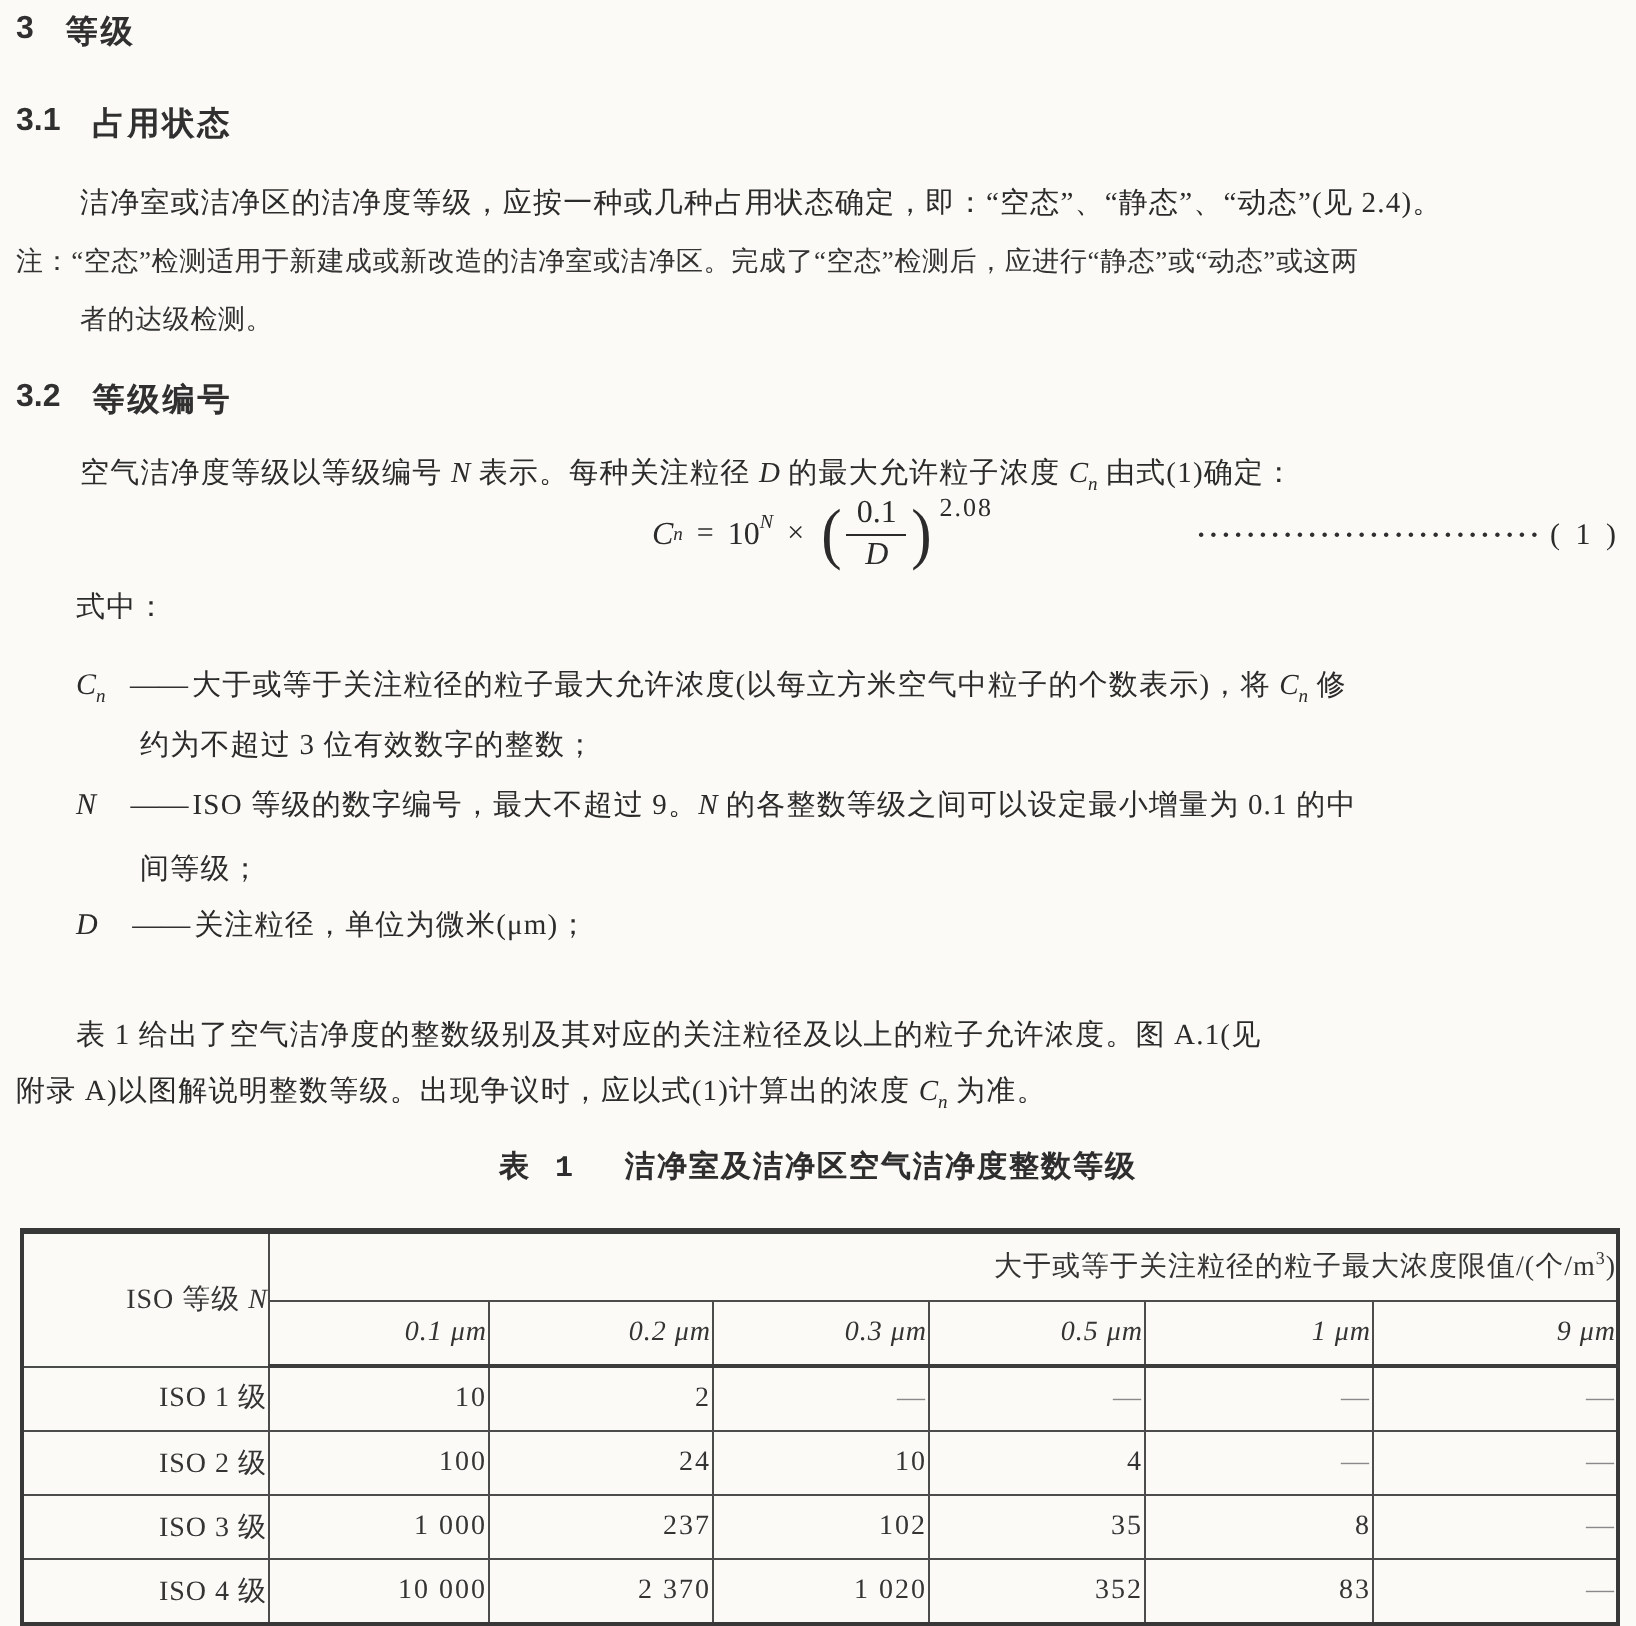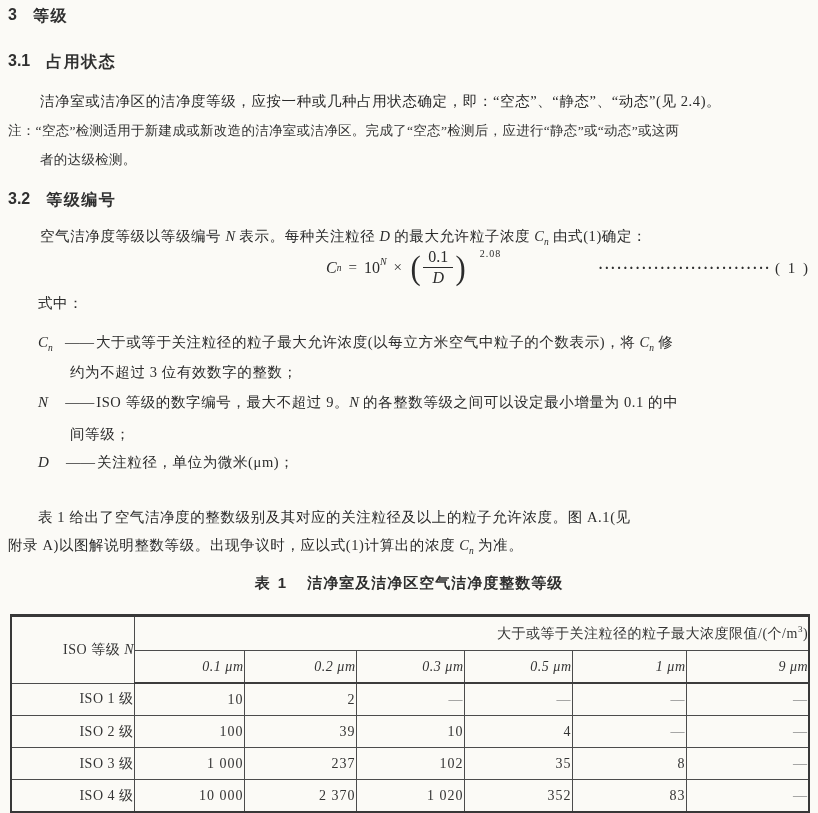--- a/index.html
+++ b/index.html
@@ -22,31 +22,31 @@
   sup.var{font-size:10px;}
   
   .eq-row{left:0;top:248px;width:818px;height:50px;}
   .eq-body{position:absolute;left:326px;top:0;display:flex;align-items:center;
            font-size:16px;letter-spacing:0;}
   .eq-body .op{margin:0 7px;font-size:15px;}
   .paren{font-size:34px;font-weight:400;color:#2b2b2b;transform:scaleX(.9);margin:0 1px;}
   .frac{display:inline-flex;flex-direction:column;align-items:center;line-height:1.15;margin:0 1px;}
   .frac .fnum{padding:0 5px 1px 5px;border-bottom:1.4px solid #2b2b2b;}
   .frac .fden{padding-top:1px;}
-  .exp2{font-size:10px;position:relative;top:-14px;margin-left:12px;letter-spacing:1px;}
+  .exp2{font-size:13px;position:relative;top:-14px;margin-left:2px;letter-spacing:1px;}
   .exp-n{font-size:10.5px;position:relative;top:-6px;}
   .eq-right{position:absolute;right:8px;top:12px;display:flex;align-items:center;}
   .eq-dots{font-weight:bold;font-size:14px;letter-spacing:1.5px;color:#2f2f2f;}
   .eq-no{font-size:15px;margin-left:4px;letter-spacing:2px;}
   
   .def-sym{font-size:15px;}
   .dash{letter-spacing:0;margin-right:2px;}
   
   .caption{left:0;top:574px;width:818px;text-align:center;
-    font-family:Liberation Sans, sans-serif;font-weight:bold;
+    font-family:Liberation Mono, monospace;font-weight:bold;
     font-size:15px;letter-spacing:1px;color:#2e2e2e;}
   .caption .cap-no{margin-right:14px;letter-spacing:2px;}
   
   .tblwrap{left:10px;top:614px;width:798px;}
   table{border-collapse:collapse;width:798px;table-layout:fixed;
         font-size:14px;color:#343434;}
   th,td{border:1.4px solid #4c4c4c;text-align:right;vertical-align:middle;
         padding:0;font-weight:normal;overflow:hidden;}
   table{border:2.6px solid #383838;border-top-width:3.4px;}
   thead th{font-size:14px;letter-spacing:0.5px;}
@@ -172,21 +172,21 @@
           <td>10</td>
           <td>2</td>
           <td class="muted">—</td>
           <td class="muted">—</td>
           <td class="muted">—</td>
           <td class="muted">—</td>
         </tr>
         <tr>
           <td class="lab">ISO 2 级</td>
           <td>100</td>
-          <td>39</td>
+          <td>24</td>
           <td>10</td>
           <td>4</td>
           <td class="muted">—</td>
           <td class="muted">—</td>
         </tr>
         <tr>
           <td class="lab">ISO 3 级</td>
           <td>1 000</td>
           <td>237</td>
           <td>102</td>

